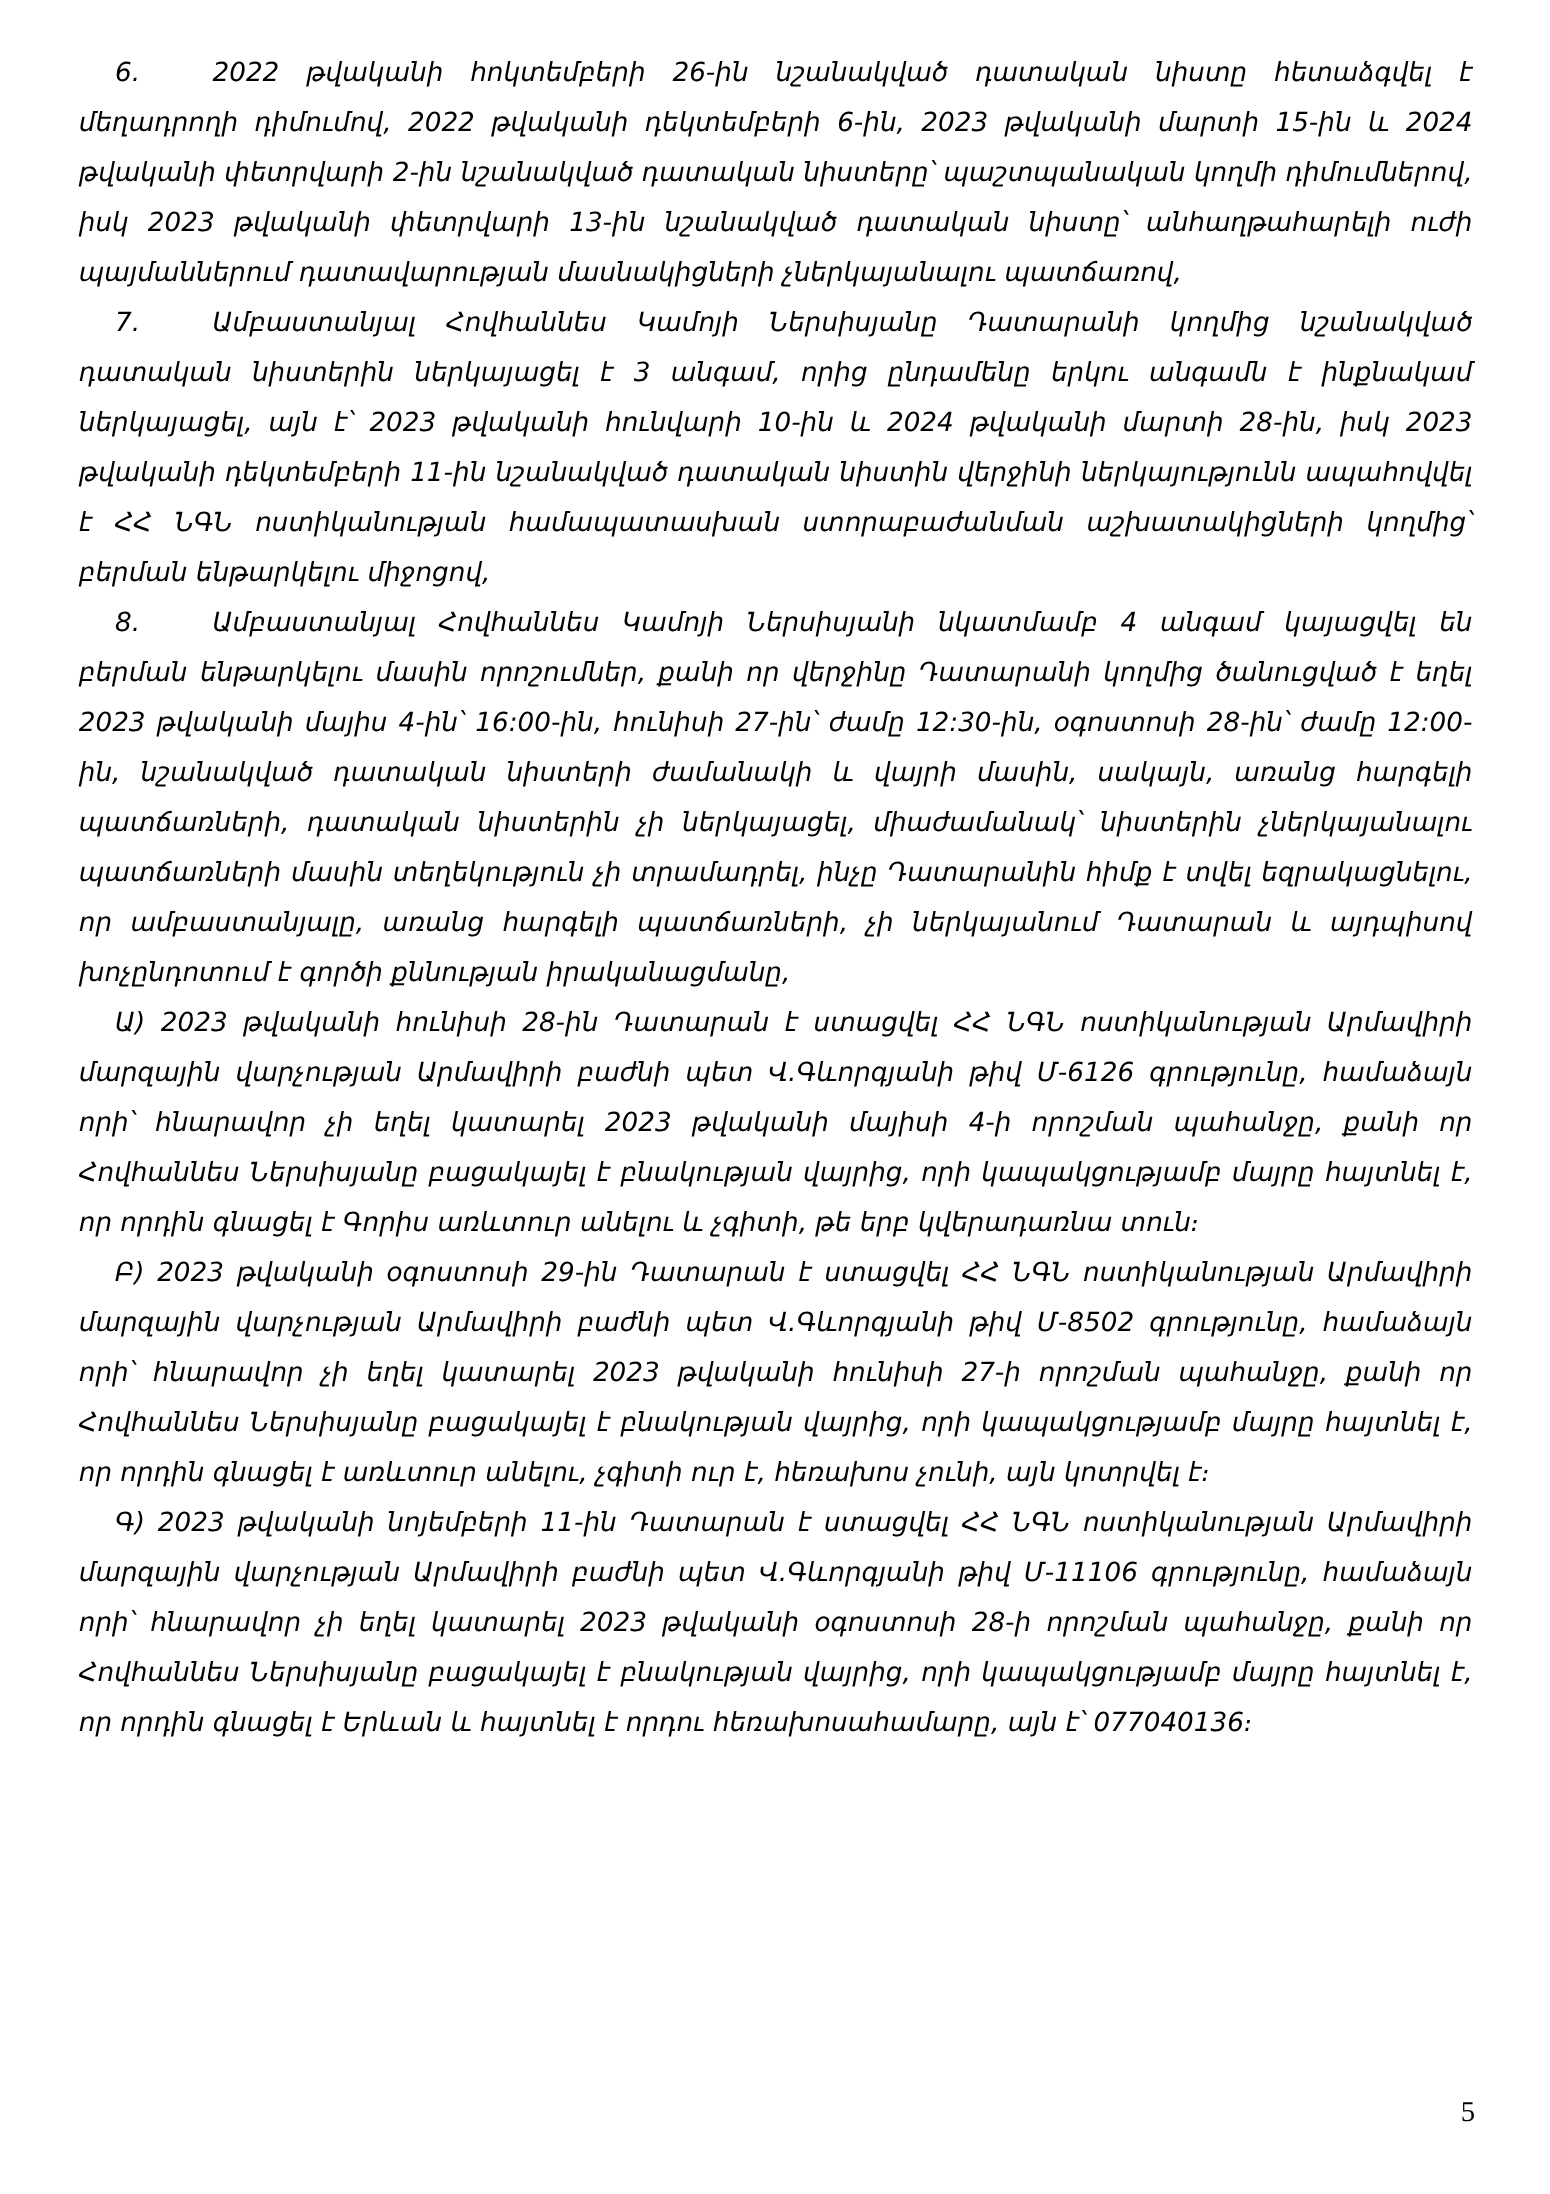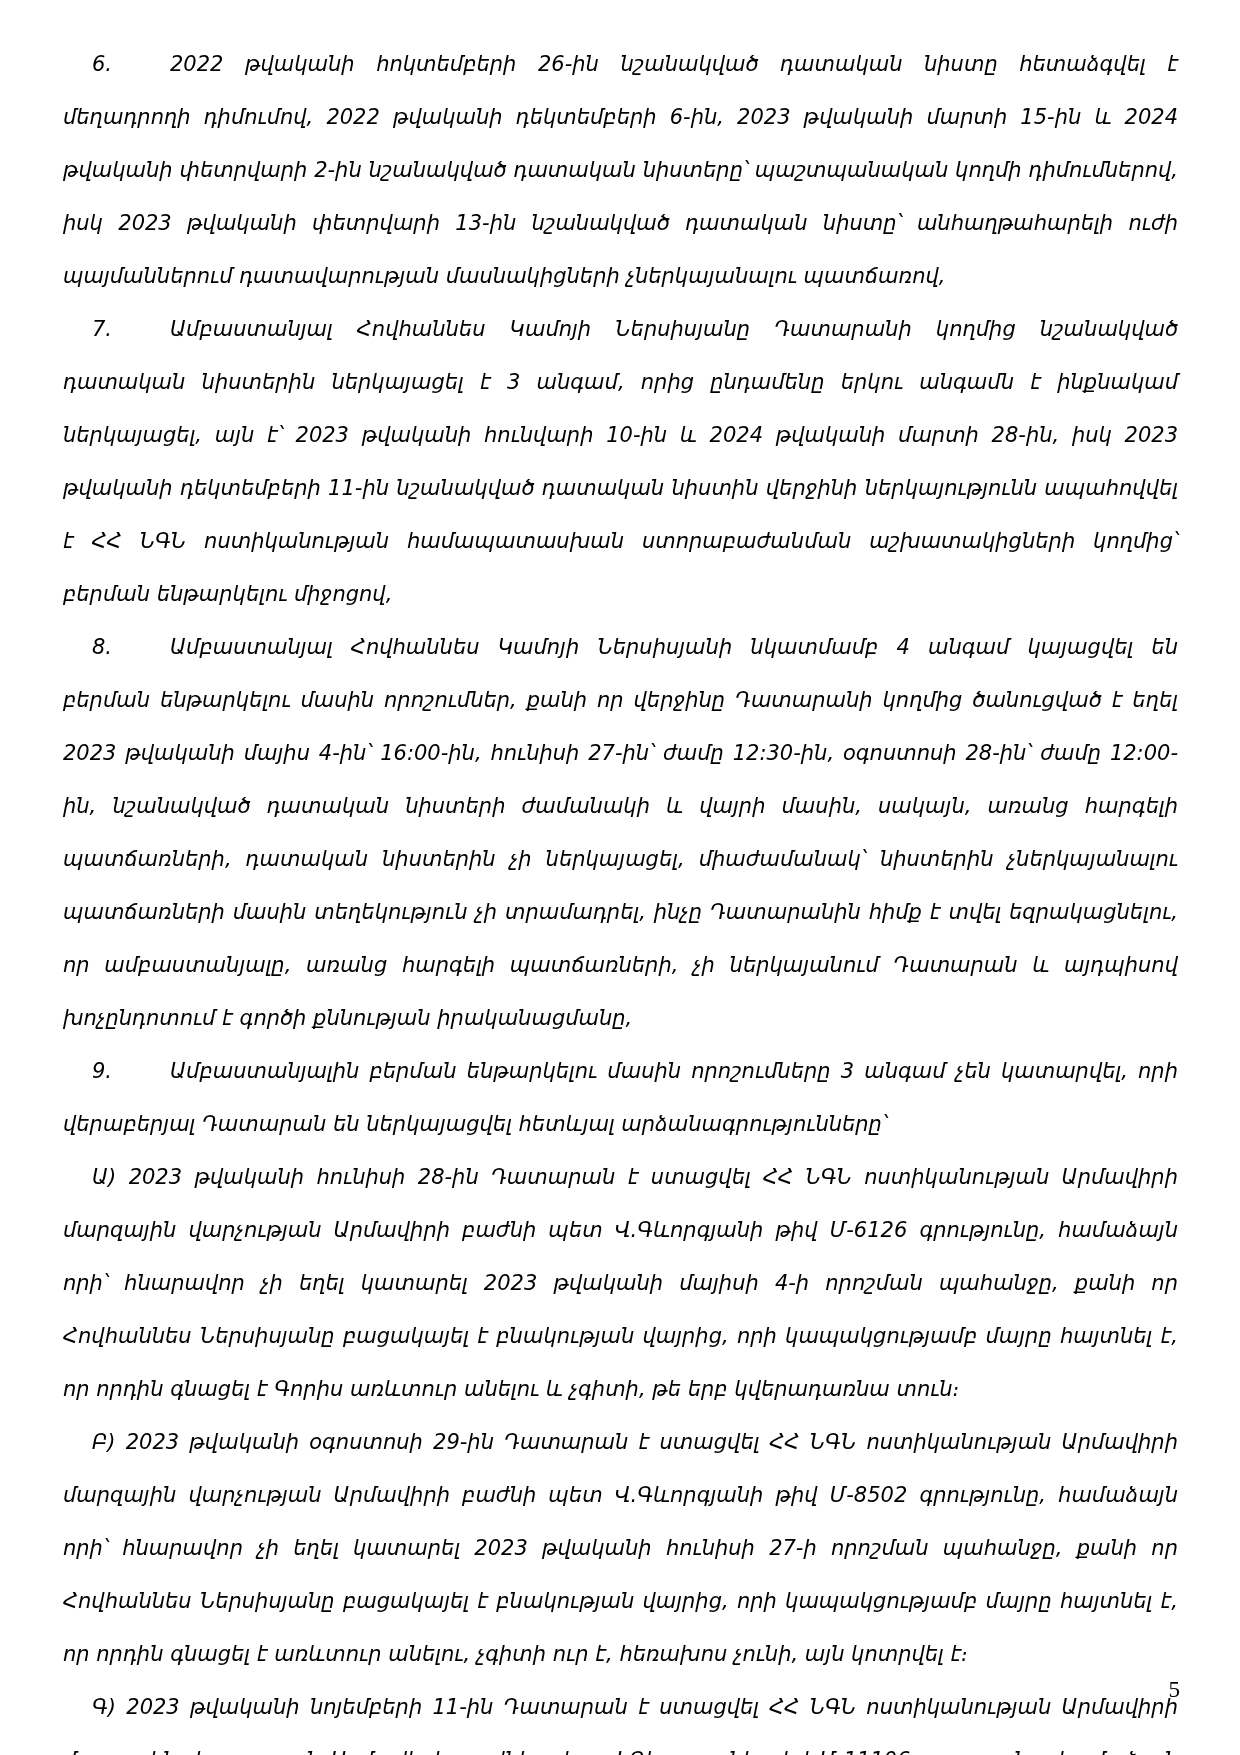--- a/index.html
+++ b/index.html
@@ -15,21 +15,21 @@
     box-sizing: border-box;
     padding: 38px 62px 0 63px;
     overflow: hidden;
     color: #000000;
   }
   .para {
     margin: 0;
     font-family: "DejaVu Sans", sans-serif;
     font-style: italic;
     font-size: 21px;
-    line-height: 53px;
+    line-height: 40px;
     text-align: justify;
     text-indent: 29px;
     color: #000000;
   }
   .para .num {
     display: inline-block;
     width: 78px;
     font-style: italic;
     text-indent: 0;
   }
@@ -47,21 +47,20 @@
 <body>
 
 <div class="page">
 
   <p class="para"><span class="num">6.</span><span>2022 թվականի հոկտեմբերի 26-ին նշանակված դատական նիստը հետաձգվել է մեղադրողի դիմումով, 2022 թվականի դեկտեմբերի 6-ին, 2023 թվականի մարտի 15-ին և 2024 թվականի փետրվարի 2-ին նշանակված դատական նիստերը՝ պաշտպանական կողմի դիմումներով, իսկ 2023 թվականի փետրվարի 13-ին նշանակված դատական նիստը՝ անհաղթահարելի ուժի պայմաններում դատավարության մասնակիցների չներկայանալու պատճառով,</span></p>
 
   <p class="para"><span class="num">7.</span><span>Ամբաստանյալ Հովհաննես Կամոյի Ներսիսյանը Դատարանի կողմից նշանակված դատական նիստերին ներկայացել է 3 անգամ, որից ընդամենը երկու անգամն է ինքնակամ ներկայացել, այն է՝ 2023 թվականի հունվարի 10-ին և 2024 թվականի մարտի 28-ին, իսկ 2023 թվականի դեկտեմբերի 11-ին նշանակված դատական նիստին վերջինի ներկայությունն ապահովվել է ՀՀ ՆԳՆ ոստիկանության համապատասխան ստորաբաժանման աշխատակիցների կողմից՝ բերման ենթարկելու միջոցով,</span></p>
 
   <p class="para"><span class="num">8.</span><span>Ամբաստանյալ Հովհաննես Կամոյի Ներսիսյանի նկատմամբ 4 անգամ կայացվել են բերման ենթարկելու մասին որոշումներ, քանի որ վերջինը Դատարանի կողմից ծանուցված է եղել 2023 թվականի մայիս 4-ին՝ 16:00-ին, հունիսի 27-ին՝ ժամը 12:30-ին, օգոստոսի 28-ին՝ ժամը 12:00-ին, նշանակված դատական նիստերի ժամանակի և վայրի մասին, սակայն, առանց հարգելի պատճառների, դատական նիստերին չի ներկայացել, միաժամանակ՝ նիստերին չներկայանալու պատճառների մասին տեղեկություն չի տրամադրել, ինչը Դատարանին հիմք է տվել եզրակացնելու, որ ամբաստանյալը, առանց հարգելի պատճառների, չի ներկայանում Դատարան և այդպիսով խոչընդոտում է գործի քննության իրականացմանը,</span></p>
 
-  <p class="para"><span class="num">9.</span><span>Ամբաստանյալին բերման ենթարկելու մասին որոշումները 3 անգամ չեն կատարվել, որի վերաբերյալ Դատարան են ներկայացվել հետևյալ արձանագրությունները՝</span></p>
 
   <p class="para"><span>Ա) 2023 թվականի հունիսի 28-ին Դատարան է ստացվել ՀՀ ՆԳՆ ոստիկանության Արմավիրի մարզային վարչության Արմավիրի բաժնի պետ Վ.Գևորգյանի թիվ Մ-6126 գրությունը, համաձայն որի՝ հնարավոր չի եղել կատարել 2023 թվականի մայիսի 4-ի որոշման պահանջը, քանի որ Հովհաննես Ներսիսյանը բացակայել է բնակության վայրից, որի կապակցությամբ մայրը հայտնել է, որ որդին գնացել է Գորիս առևտուր անելու և չգիտի, թե երբ կվերադառնա տուն։</span></p>
 
   <p class="para"><span>Բ) 2023 թվականի օգոստոսի 29-ին Դատարան է ստացվել ՀՀ ՆԳՆ ոստիկանության Արմավիրի մարզային վարչության Արմավիրի բաժնի պետ Վ.Գևորգյանի թիվ Մ-8502 գրությունը, համաձայն որի՝ հնարավոր չի եղել կատարել 2023 թվականի հունիսի 27-ի որոշման պահանջը, քանի որ Հովհաննես Ներսիսյանը բացակայել է բնակության վայրից, որի կապակցությամբ մայրը հայտնել է, որ որդին գնացել է առևտուր անելու, չգիտի ուր է, հեռախոս չունի, այն կոտրվել է։</span></p>
 
   <p class="para"><span>Գ) 2023 թվականի նոյեմբերի 11-ին Դատարան է ստացվել ՀՀ ՆԳՆ ոստիկանության Արմավիրի մարզային վարչության Արմավիրի բաժնի պետ Վ.Գևորգյանի թիվ Մ-11106 գրությունը, համաձայն որի՝ հնարավոր չի եղել կատարել 2023 թվականի օգոստոսի 28-ի որոշման պահանջը, քանի որ Հովհաննես Ներսիսյանը բացակայել է բնակության վայրից, որի կապակցությամբ մայրը հայտնել է, որ որդին գնացել է Երևան և հայտնել է որդու հեռախոսահամարը, այն է՝ 077040136։</span></p>
 
   <div class="page-number">5</div>
 
 </div>

